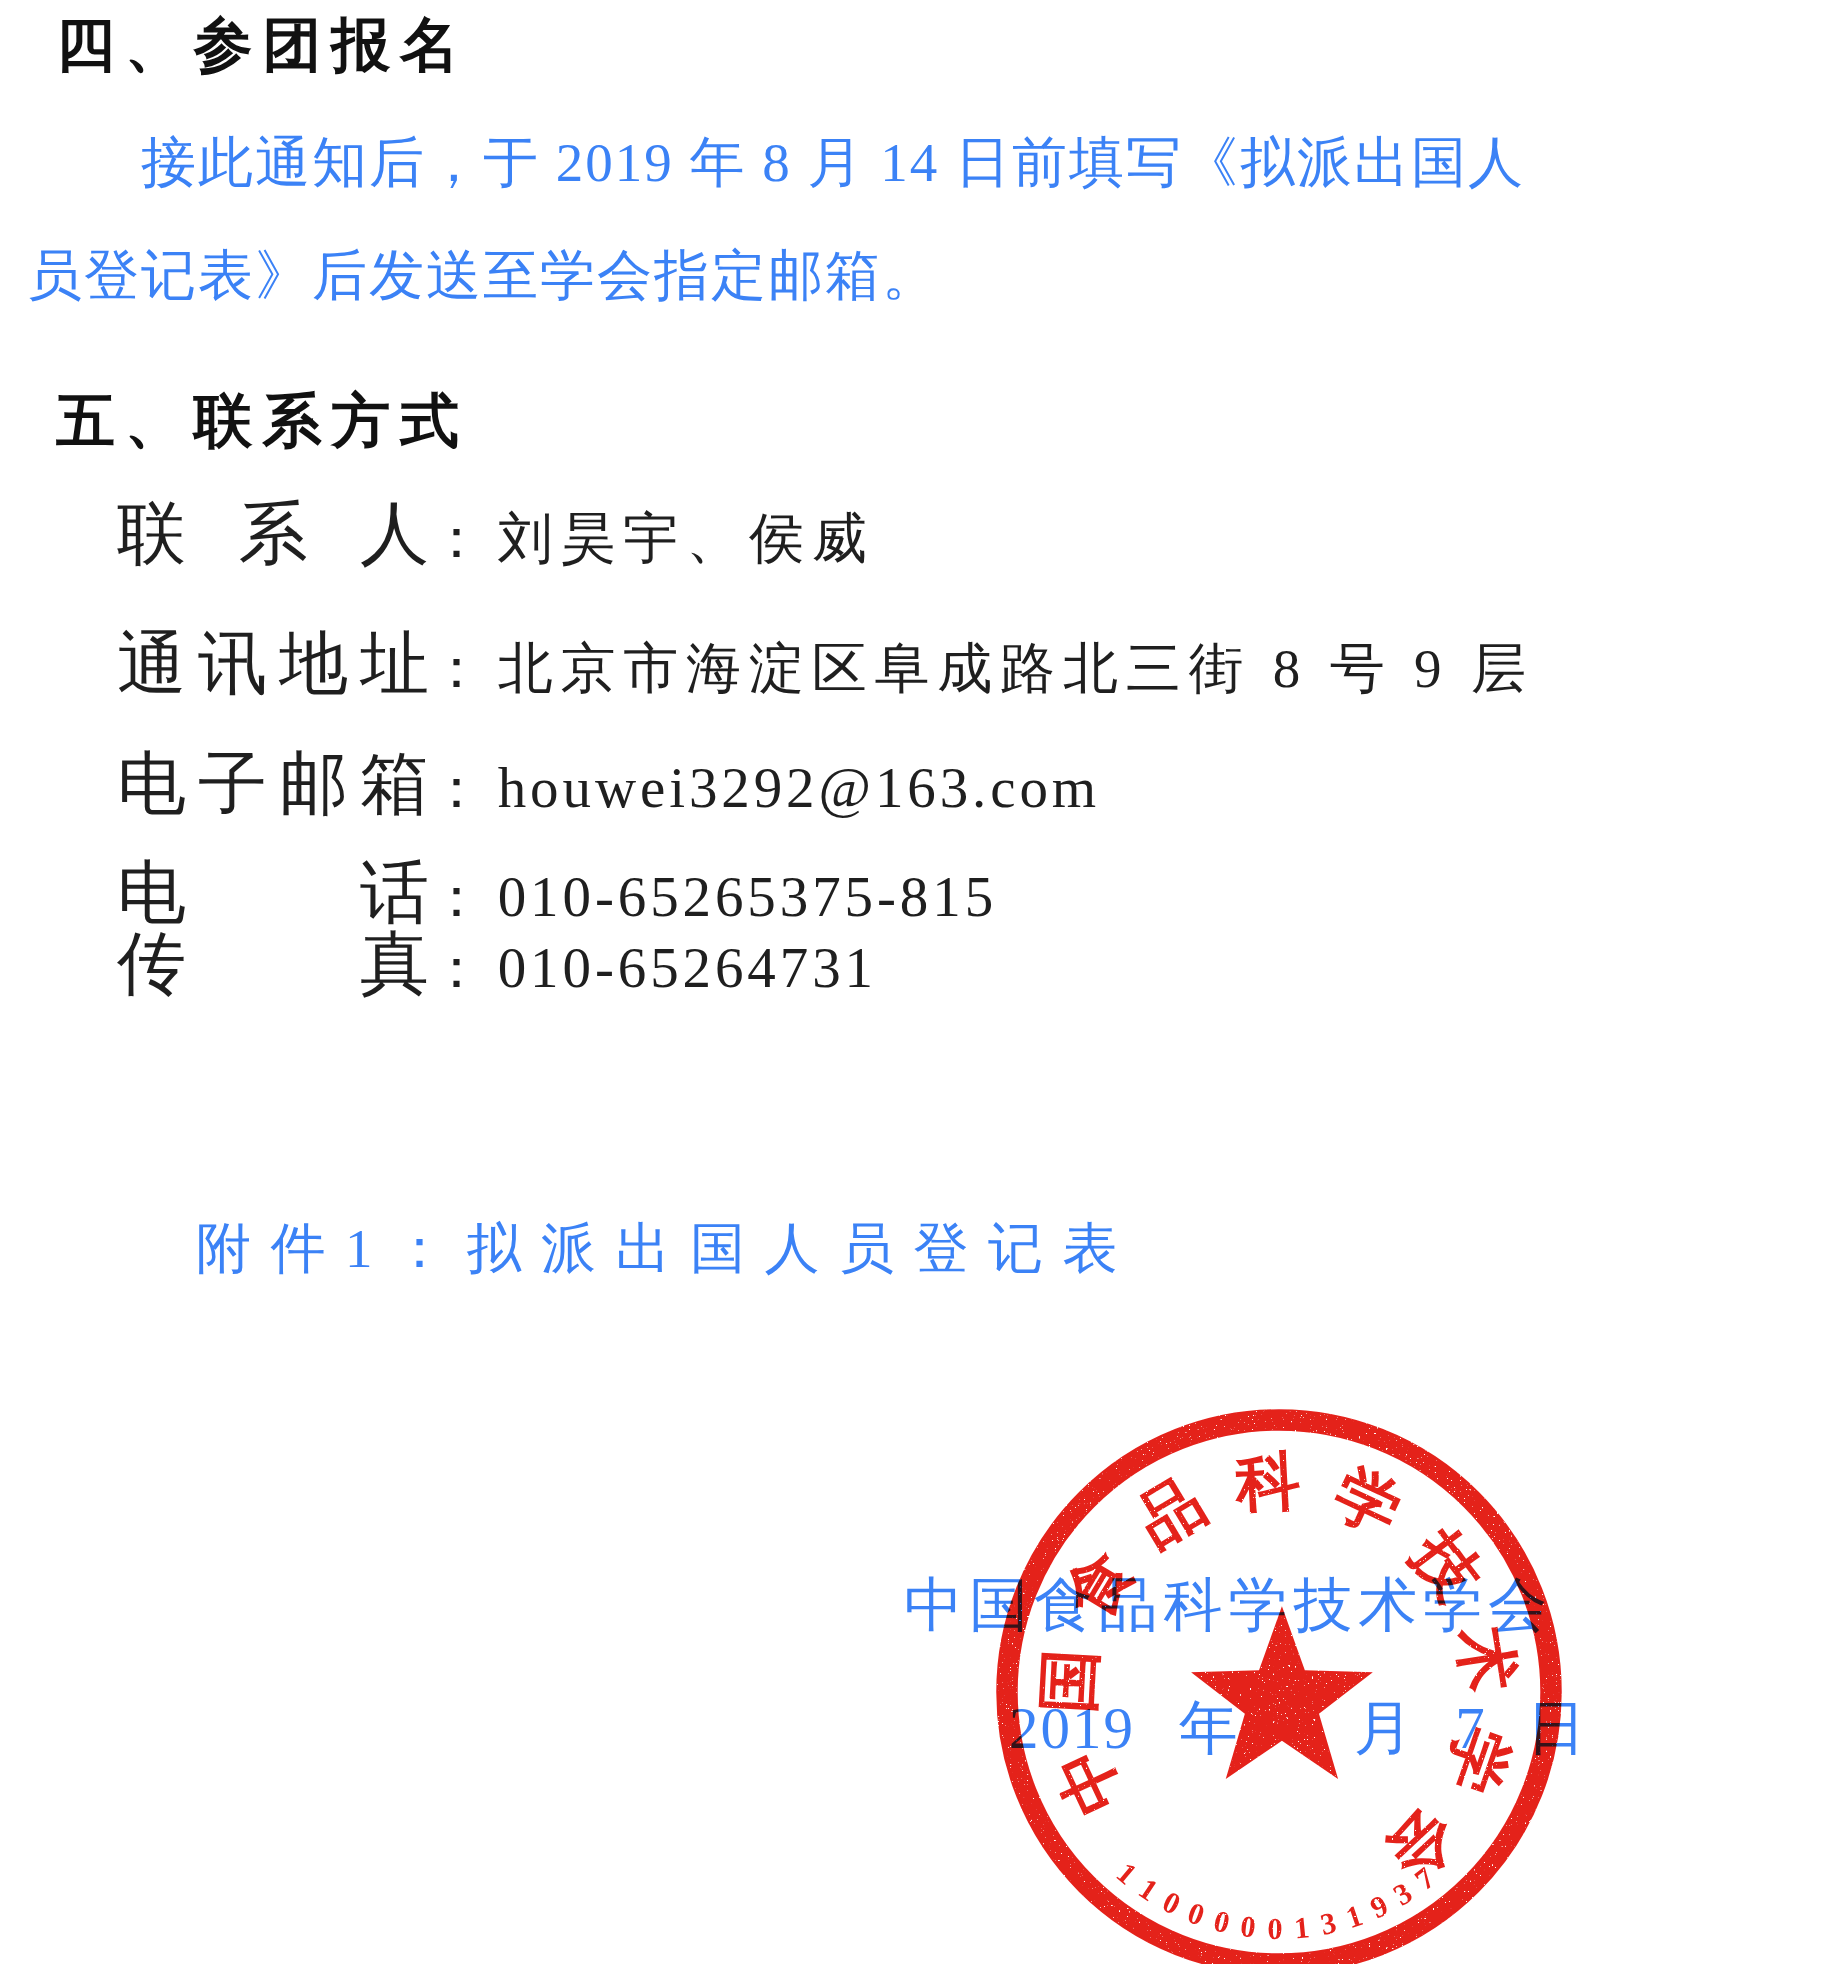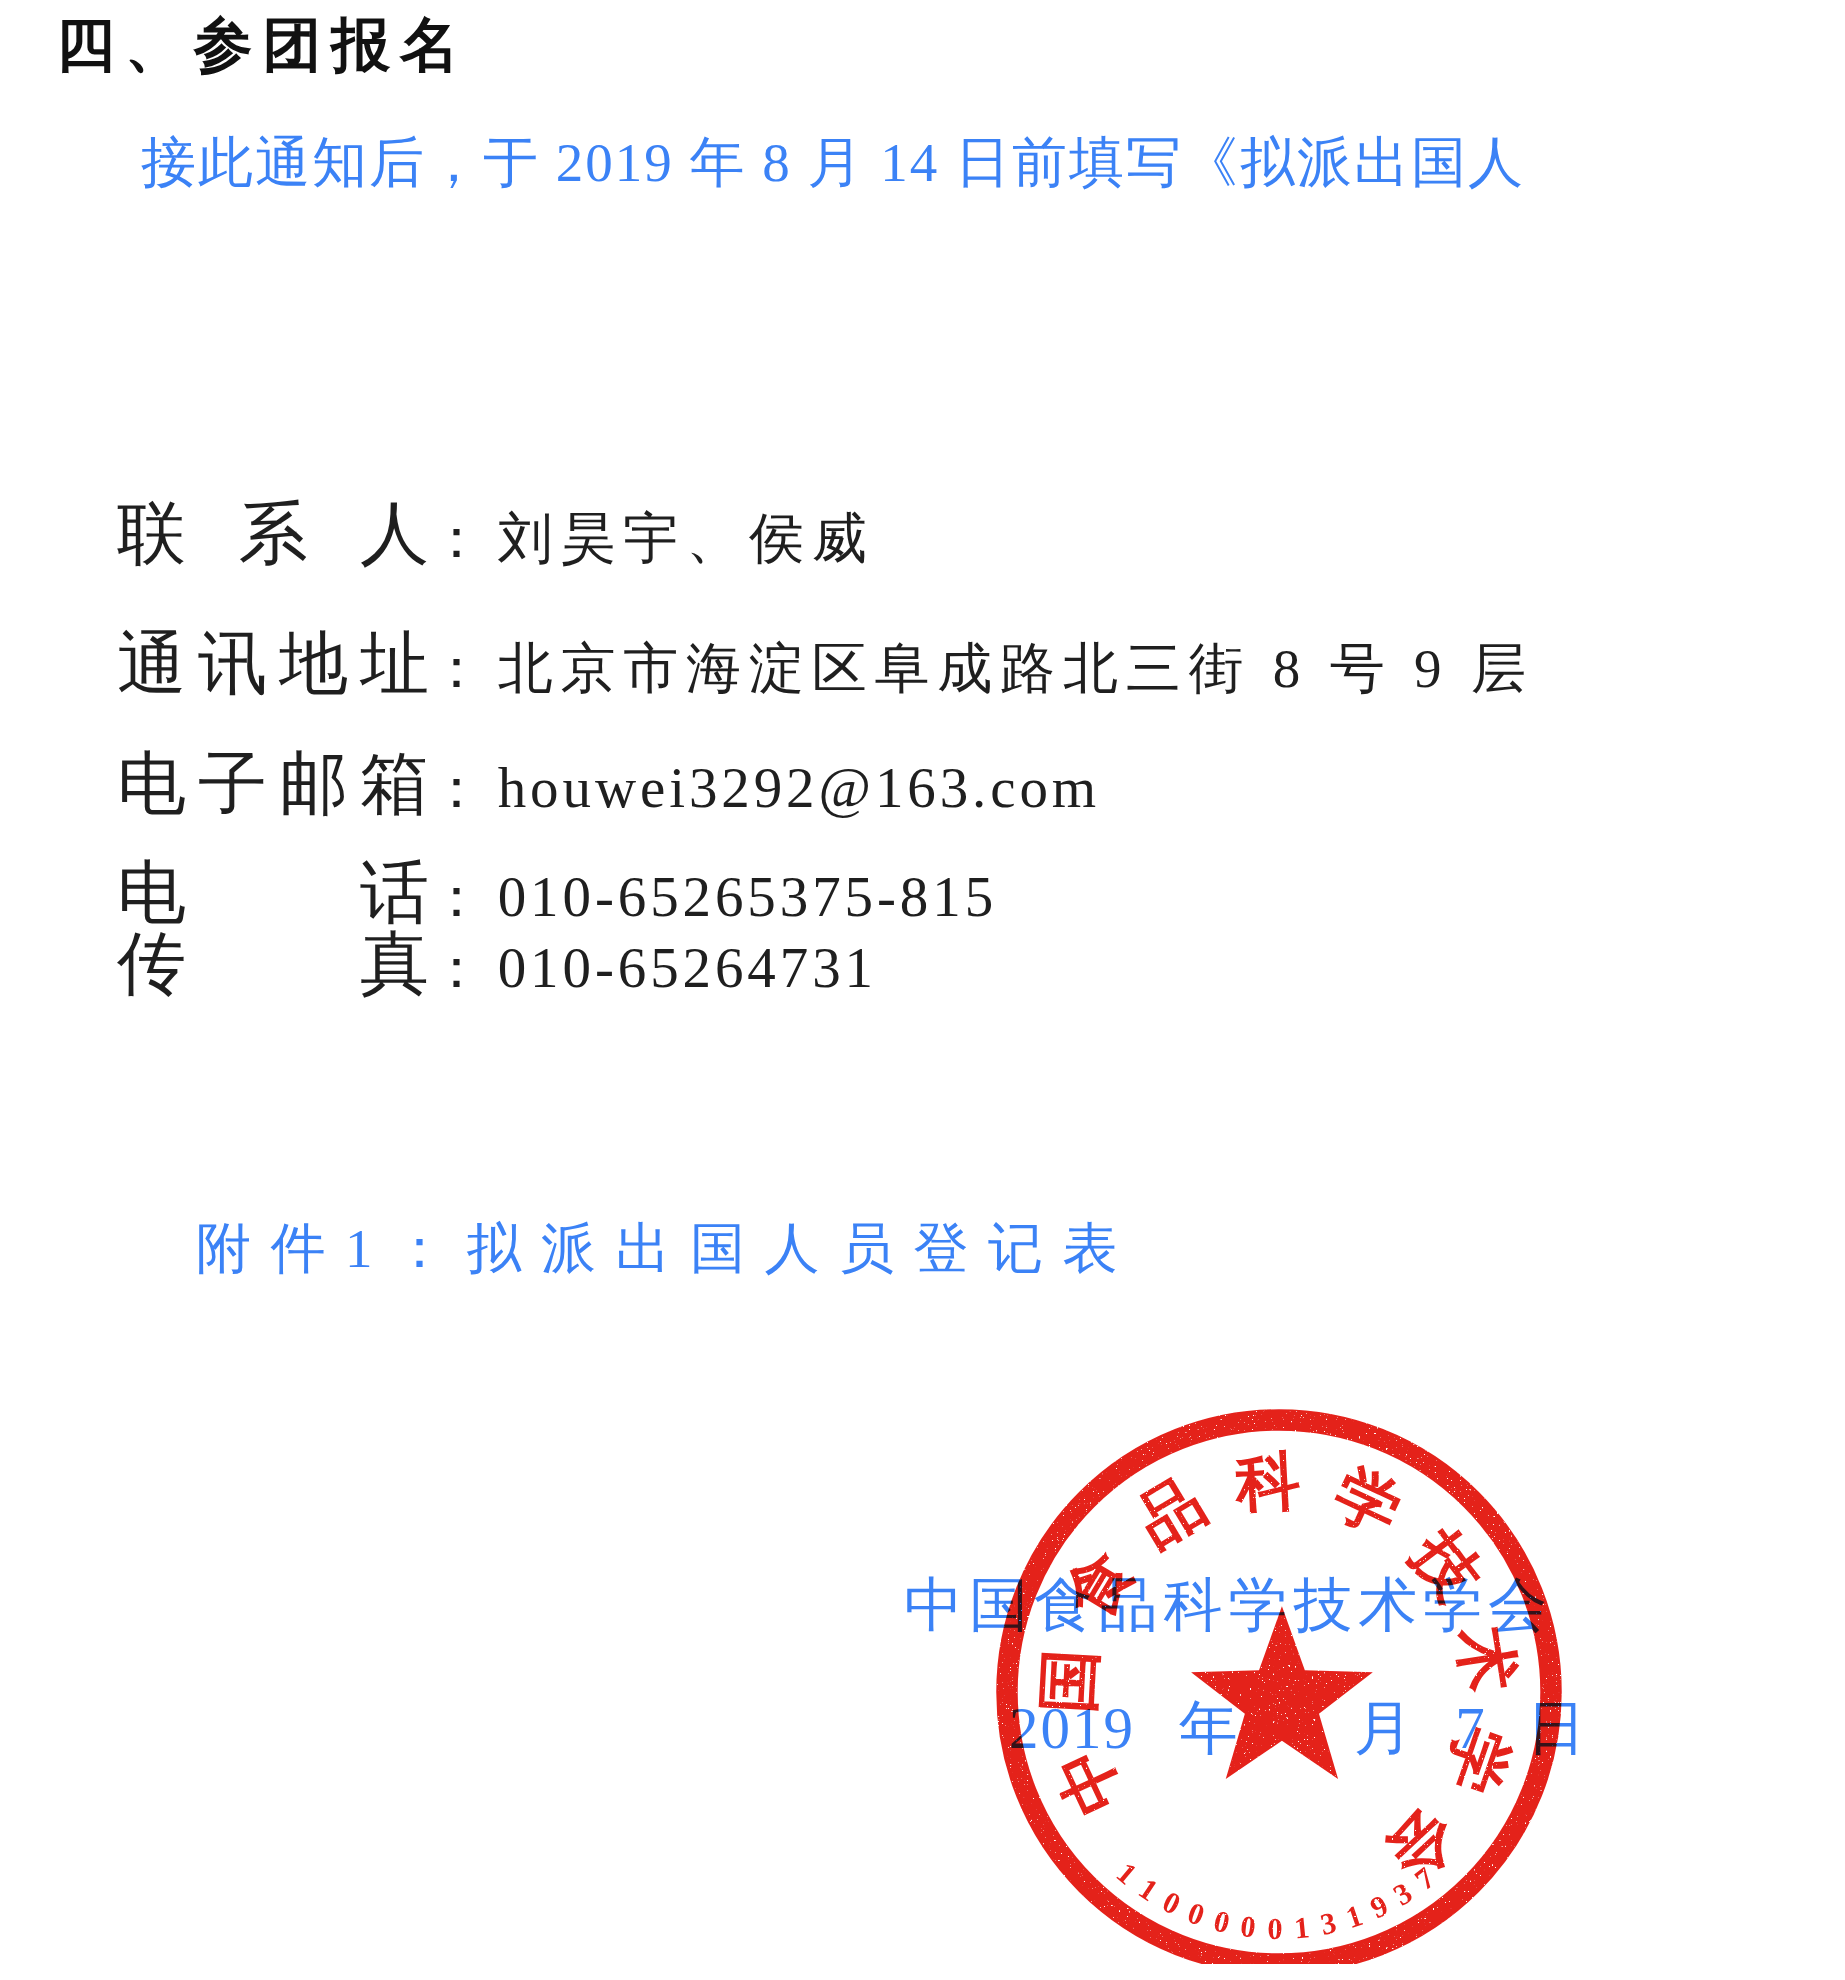--- a/index.html
+++ b/index.html
@@ -68,21 +68,23 @@
   }
 </style>
 </head>
 <body>
 
 <div class="page">
 
   <div class="heading h1">四、参团报名</div>
 
   <div class="line para1">接此通知后，于 2019 年 8 月 14 日前填写《拟派出国人</div>
+  <div class="line para2">员登记表》后发送至学会指定邮箱。</div>
 
+  <div class="heading h2">五、联系方式</div>
 
   <div class="crow crow-0">
     <span class="clabel">联系人</span><span class="colon">：</span><span class="cvalue">刘昊宇、侯威</span>
   </div>
 
   <div class="crow crow-1">
     <span class="clabel">通讯地址</span><span class="colon">：</span><span class="cvalue">北京市海淀区阜成路北三街 8 号 9 层</span>
   </div>
 
   <div class="crow crow-2">

